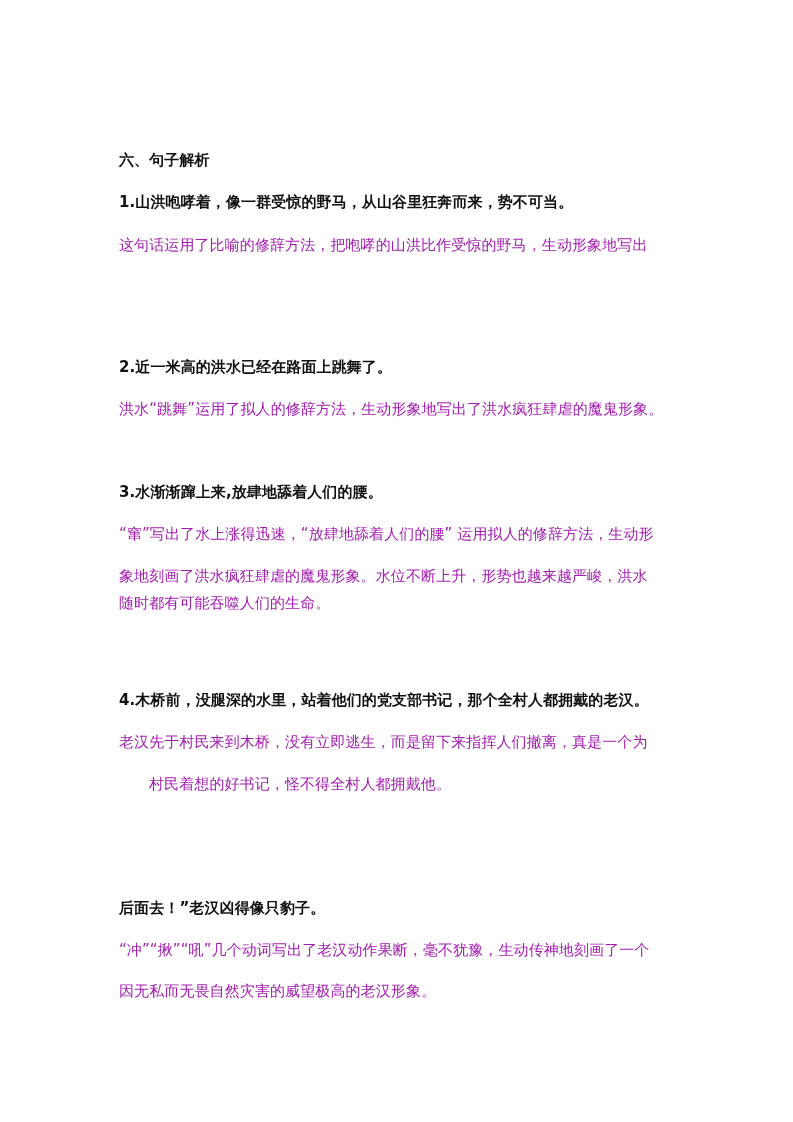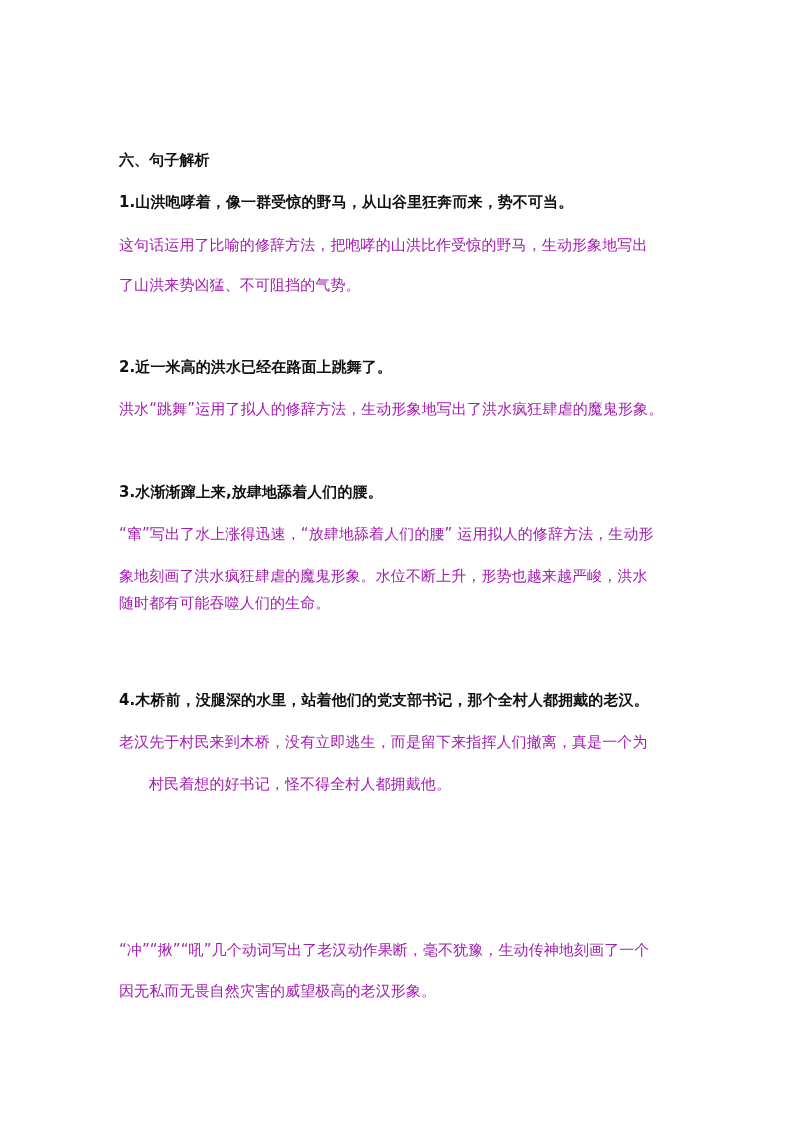--- a/index.html
+++ b/index.html
@@ -40,30 +40,30 @@
   </style>
 </head>
 <body>
 
 <div class="page">
 
   <div class="line bold" style="top:150px;">六、句子解析</div>
 
   <div class="line bold" style="top:192px;">1.山洪咆哮着，像一群受惊的野马，从山谷里狂奔而来，势不可当。</div>
   <div class="line body-text" style="top:235px;">这句话运用了比喻的修辞方法，把咆哮的山洪比作受惊的野马，生动形象地写出</div>
-  <div class="line body-text" style="top:275px;">了山洪来势凶猛、不可阻挡的气势。</div>
 
   <div class="line bold" style="top:357px;">2.近一米高的洪水已经在路面上跳舞了。</div>
   <div class="line body-text" style="top:399px;">洪水“跳舞”运用了拟人的修辞方法，生动形象地写出了洪水疯狂肆虐的魔鬼形象。</div>
 
   <div class="line bold" style="top:482px;">3.水渐渐蹿上来,放肆地舔着人们的腰。</div>
   <div class="line body-text" style="top:566px;">象地刻画了洪水疯狂肆虐的魔鬼形象。水位不断上升，形势也越来越严峻，洪水</div>
   <div class="line body-text" style="top:524px;">“窜”写出了水上涨得迅速，“放肆地舔着人们的腰” 运用拟人的修辞方法，生动形</div>
   <div class="line body-text" style="top:593px;">随时都有可能吞噬人们的生命。</div>
 
   <div class="line bold" style="top:690px;">4.木桥前，没腿深的水里，站着他们的党支部书记，那个全村人都拥戴的老汉。</div>
   <div class="line body-text" style="top:732px;">老汉先于村民来到木桥，没有立即逃生，而是留下来指挥人们撤离，真是一个为</div>
   <div class="line body-text" style="top:774px;margin-left:30px;">村民着想的好书记，怪不得全村人都拥戴他。</div>
 
+  <div class="line bold" style="top:898px;">后面去！”老汉凶得像只豹子。</div>
   <div class="line body-text" style="top:981px;">因无私而无畏自然灾害的威望极高的老汉形象。</div>
   <div class="line body-text" style="top:940px;">“冲”“揪”“吼”几个动词写出了老汉动作果断，毫不犹豫，生动传神地刻画了一个</div>
 
 </div>
 
 </body></html>

